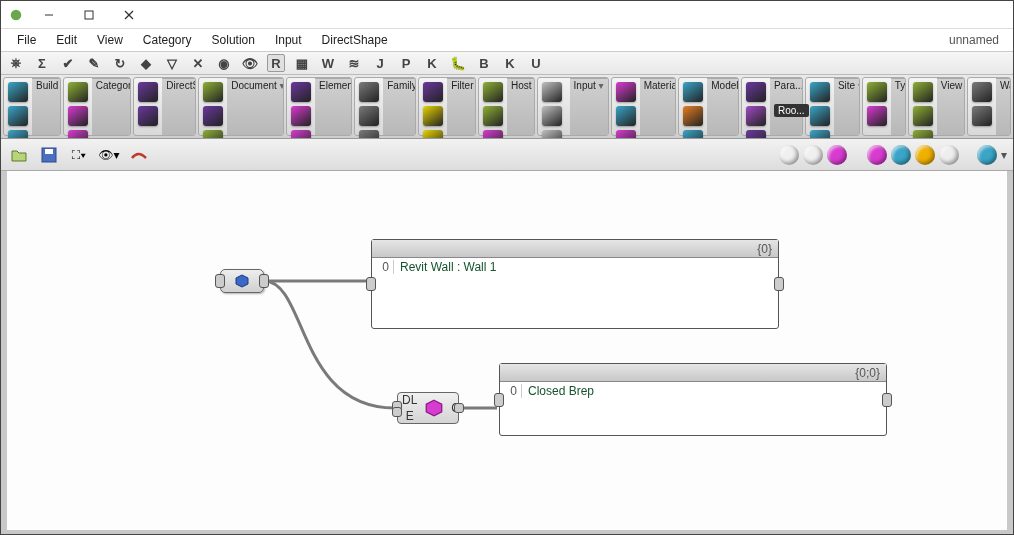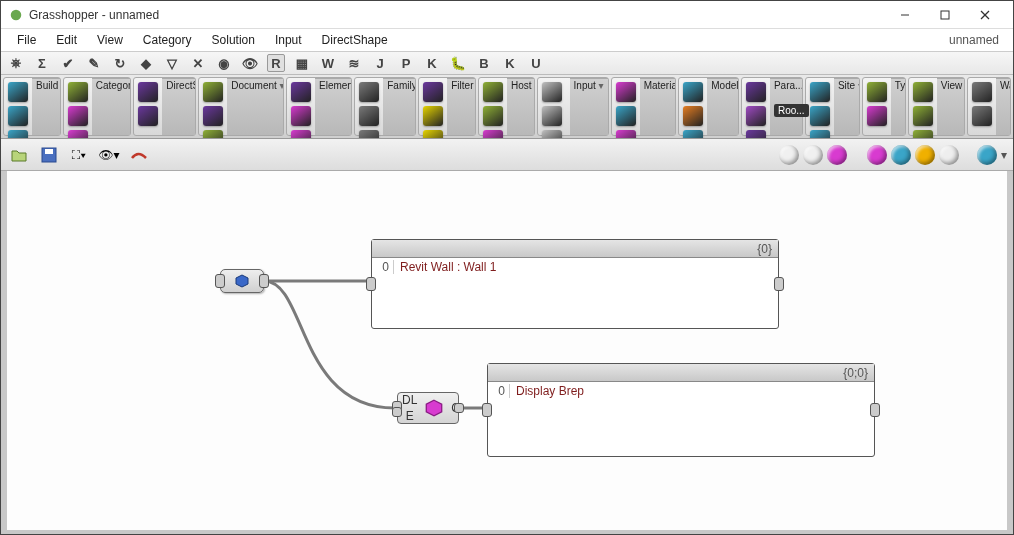--- a/index.html
+++ b/index.html
@@ -27,35 +27,34 @@
 .sphere{width:20px;height:20px;border-radius:50%;box-shadow:inset -2px -2px 4px rgba(0,0,0,.4),inset 2px 2px 3px rgba(255,255,255,.6)}
 .canvas{position:relative;height:calc(535px - 28px - 22px - 24px - 64px - 32px);background:#fdfdfd;border:6px solid #c8c8c8;border-top:none;overflow:hidden}
 .node{position:absolute;background:linear-gradient(#eee,#d0d0d0);border:1px solid #666;border-radius:5px;box-shadow:1px 1px 2px rgba(0,0,0,.3)}
 .node .port{position:absolute;width:10px;height:14px;background:#ccc;border:1px solid #555;border-radius:3px;top:50%;transform:translateY(-50%)}
 .port.in{left:-6px}
 .port.out{right:-6px}
 .panel{position:absolute;background:#fff;border:1px solid #555;border-radius:3px;font-family:Consolas,monospace;font-size:12px}
 .panel-head{height:18px;background:linear-gradient(#e5e5e5,#c8c8c8);border-bottom:1px solid #888;display:flex;justify-content:flex-end;align-items:center;padding:0 6px;color:#555}
 .panel-body{padding:2px 6px;display:flex}
 .panel-gutter{width:16px;color:#555;border-right:1px solid #ccc;text-align:right;padding-right:4px}
-.panel-text{flex:1;padding-left:6px;color:#7f1d1d}
+.panel-text{flex:1;padding-left:6px;color:#14532d}
 .panel .port{position:absolute;width:10px;height:14px;background:#ccc;border:1px solid #555;border-radius:3px;top:50%;transform:translateY(-50%)}
 svg.wires{position:absolute;left:0;top:0;width:100%;height:100%;pointer-events:none}
 .comp-node{position:absolute;background:linear-gradient(#f0f0f0,#d4d4d4);border:1px solid #666;border-radius:4px;display:flex;align-items:center;font-size:11px}
 .comp-col{display:flex;flex-direction:column;padding:2px 4px;gap:2px;text-align:center;color:#333}
 .comp-mid{width:24px;height:24px;border-radius:4px;margin:4px}
 </style>
 </head>
 <body>
 
 <div class="titlebar">
   <svg class="titlebar-icon" viewBox="0 0 16 16">
       <circle cx="8" cy="8" r="6" fill="#6aa84f"></circle>
     </svg>
-  <span class="titlebar-title">Grasshopper - unnamed</span>
   <div class="win-ctrl">
       <svg width="10" height="10">
         <line x1="1" y1="5" x2="9" y2="5" stroke="#333" stroke-width="1"></line>
       </svg>
     </div>
   <div class="win-ctrl">
       <svg width="10" height="10">
         <rect x="1" y="1" width="8" height="8" fill="none" stroke="#333" stroke-width="1"></rect>
       </svg>
     </div>
@@ -322,24 +321,24 @@
       <svg width="18" height="18" viewBox="0 0 14 14">
           <polygon points="7,1 13,4 13,10 7,13 1,10 1,4" fill="#d83bd0" stroke="#8a1a84"></polygon>
         </svg>
     </div>
     <div class="comp-col">
         <span>G</span>
       </div>
     <div class="port out" style="position:absolute;right:-6px;top:50%;transform:translateY(-50%);width:10px;height:10px;background:#ccc;border:1px solid #555;border-radius:3px"></div>
   </div>
 
-  <div class="panel" style="left:480px;top:192px;width:388px;height:94px;">
+  <div class="panel" style="left:492px;top:192px;width:388px;height:73px;">
     <div class="panel-head">
         <span>{0;0}</span>
       </div>
     <div class="panel-body">
       <div class="panel-gutter">0</div>
-      <div class="panel-text">Display Brep</div>
+      <div class="panel-text">Closed Brep</div>
     </div>
     <div class="port in"></div>
     <div class="port out"></div>
   </div>
 </div>
 
 </body></html>

